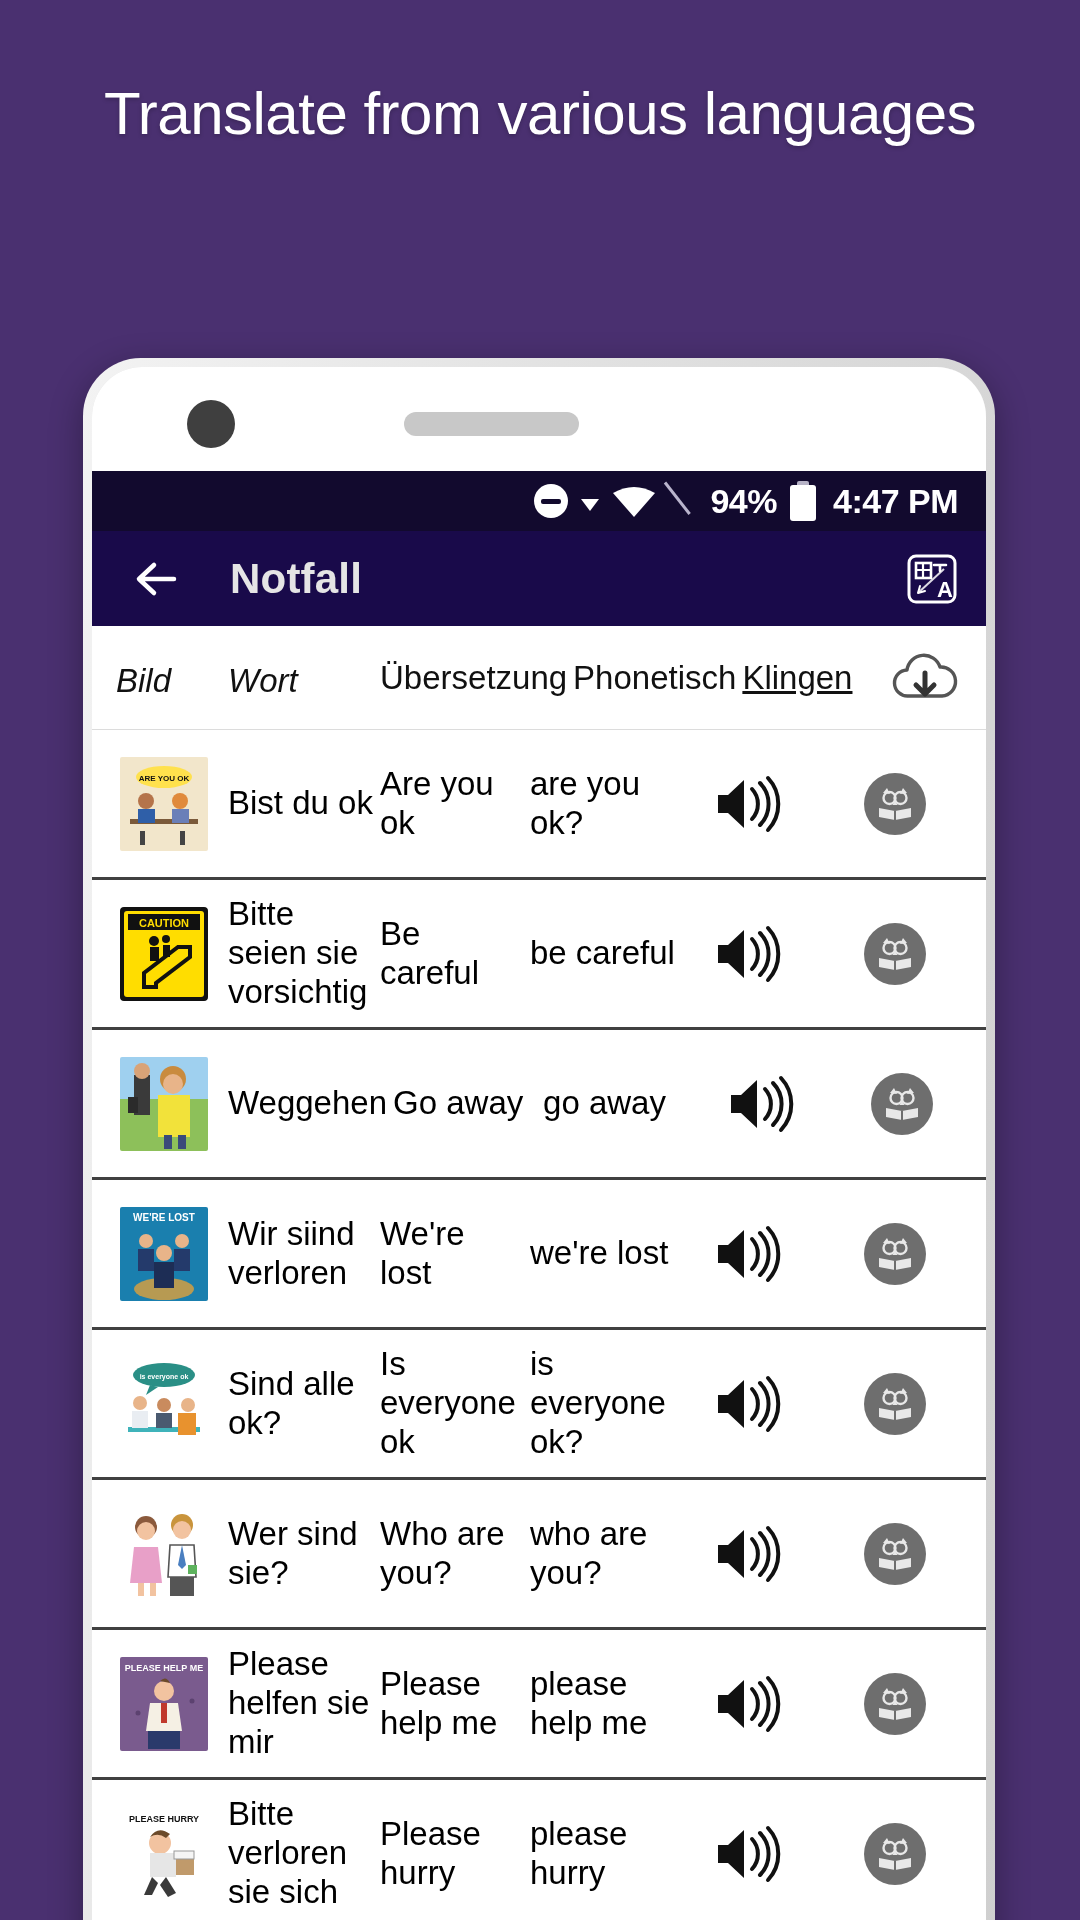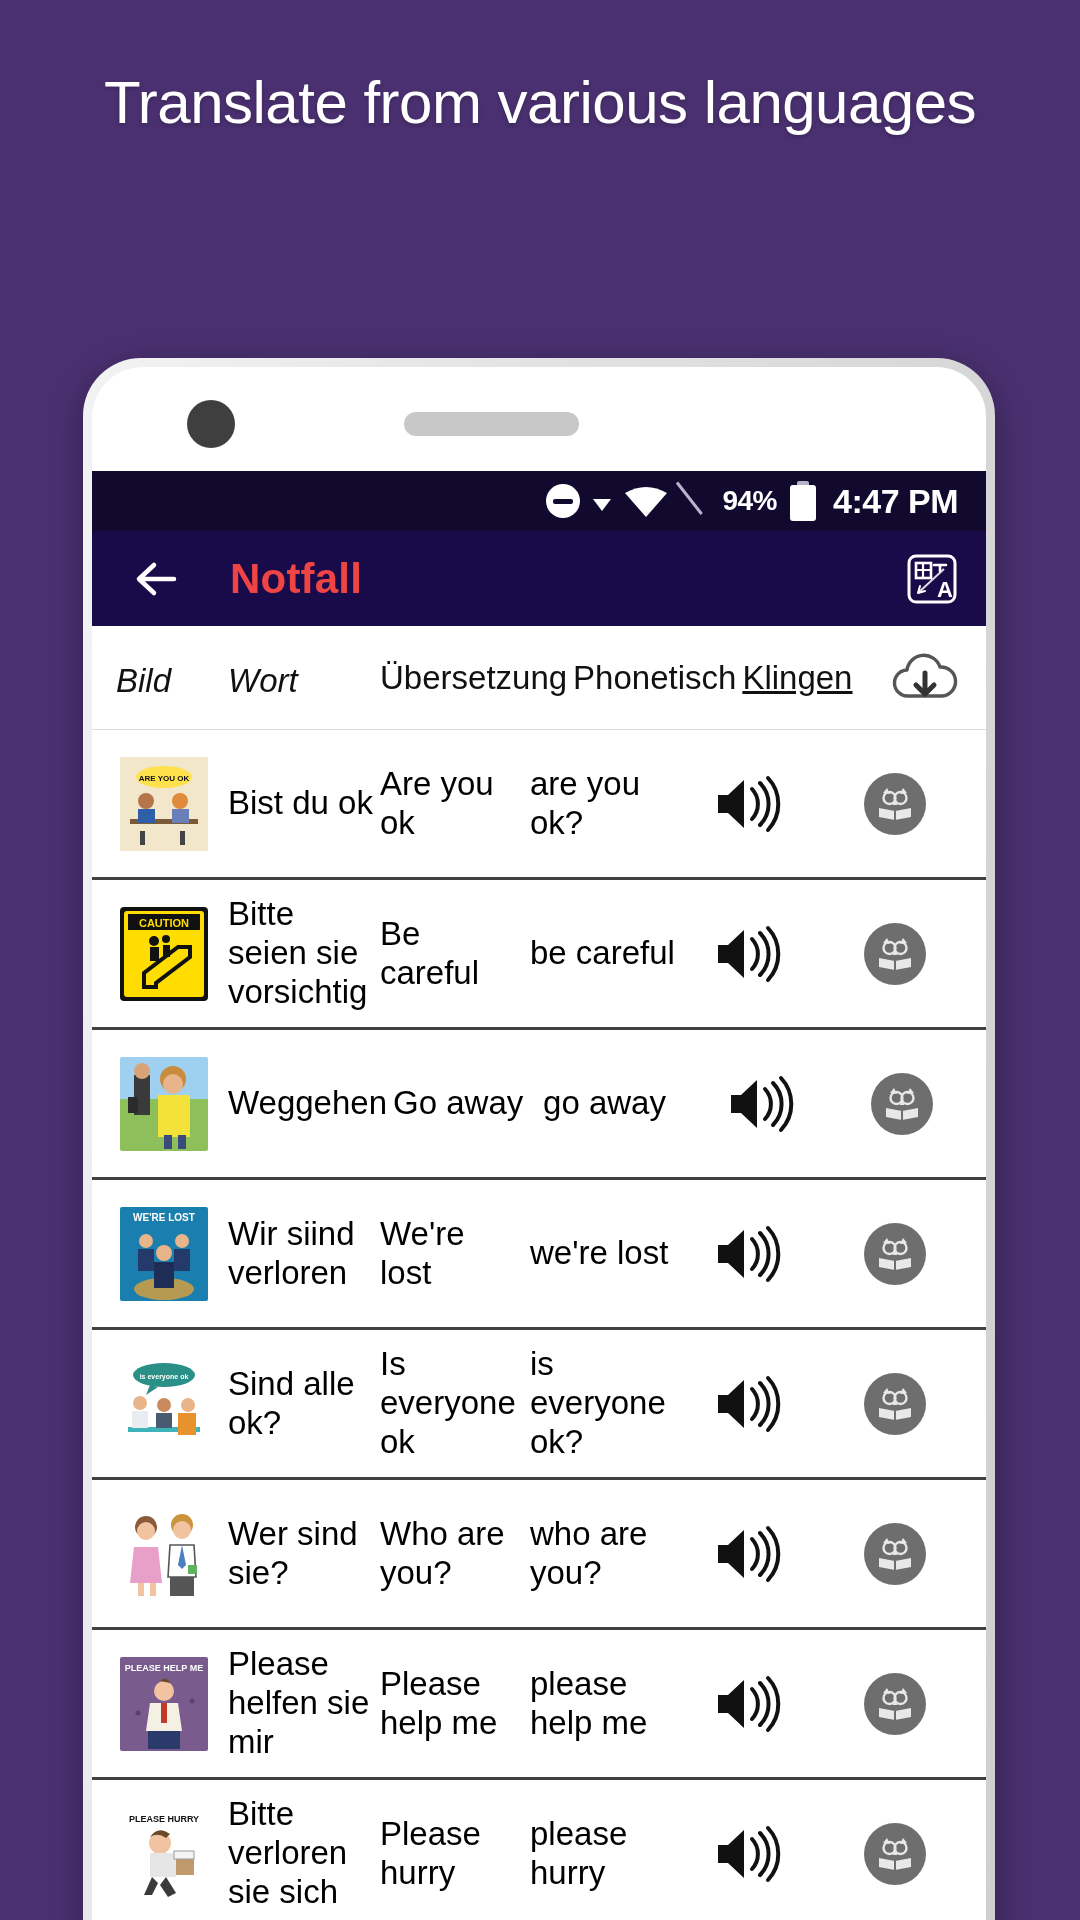--- a/index.html
+++ b/index.html
@@ -6,21 +6,21 @@
   html,body{ width:1080px; height:1920px; }
   body{
     font-family:"Liberation Sans", sans-serif;
     background:#4a3070;
     overflow:hidden;
     position:relative;
   }
 
   
   #promo-headline{
-    position:absolute; top:68px; left:0; width:1080px;
+    position:absolute; top:79px; left:0; width:1080px;
     text-align:center; color:#ffffff;
     font-size:60px; line-height:1.18; font-weight:400;
     letter-spacing:-0.5px;
     text-shadow:0 2px 4px rgba(0,0,0,.22);
   }
 
   
   #phone-frame{
     position:absolute; left:83px; top:358px;
     width:912px; height:1620px;
@@ -62,36 +62,36 @@
     color:#ffffff;
   }
   .sb-icon{ display:flex; align-items:center; }
   #dnd-icon{ width:34px; height:34px; border-radius:50%; background:#fff; position:relative;}
   #dnd-icon:after{ content:""; position:absolute; left:7px; top:15px; width:20px; height:5px; border-radius:2px; background:#120a2e;}
   #caret-down-icon{ width:0;height:0;border-left:9px solid transparent;border-right:9px solid transparent;border-top:12px solid #fff; margin-top:8px;}
   #wifi-icon svg{ display:block; }
   #sim-off-icon{ position:relative; width:28px; height:36px;}
   #sim-off-icon .sim{ width:26px;height:34px;border-radius:5px;background:#4b4466;}
   #sim-off-icon .slash{ position:absolute; left:-4px; top:-2px; width:40px;height:3px;background:#b9b4cc; transform:rotate(52deg); transform-origin:left center;}
-  #battery-percent{ font-size:28px; font-weight:700; letter-spacing:-0.5px; }
+  #battery-percent{ font-size:34px; font-weight:700; letter-spacing:-0.5px; }
   #battery-icon{ width:26px;height:40px; position:relative; }
   #battery-icon .body{ position:absolute;bottom:0;left:0;width:26px;height:36px;border-radius:3px;background:#fff;}
   #battery-icon .cap{ position:absolute;top:0;left:7px;width:12px;height:6px;border-radius:2px;background:#b6b2c6;}
   #clock-time{ font-size:34px; font-weight:700; letter-spacing:-0.5px; margin-left:4px;}
 
   
   #app-bar{
     height:95px; width:100%;
     background:#190a4a;
     display:flex; align-items:center;
     padding:0 26px 0 38px;
   }
   #back-arrow-icon{ width:52px;height:52px; flex:0 0 auto; }
   #app-bar-title{
-    color:#ef4444; font-size:42px; font-weight:700;
+    color:#e5e5e5; font-size:42px; font-weight:700;
     margin-left:48px; letter-spacing:.2px; flex:1 1 auto;
   }
   #translate-icon{ width:56px;height:56px; flex:0 0 auto; }
 
   
   #content-area{ background:#fff; width:100%; height:100%; }
   .t-row{
     display:flex; align-items:center;
     border-bottom:3px solid #404040;
     padding:0 8px;

